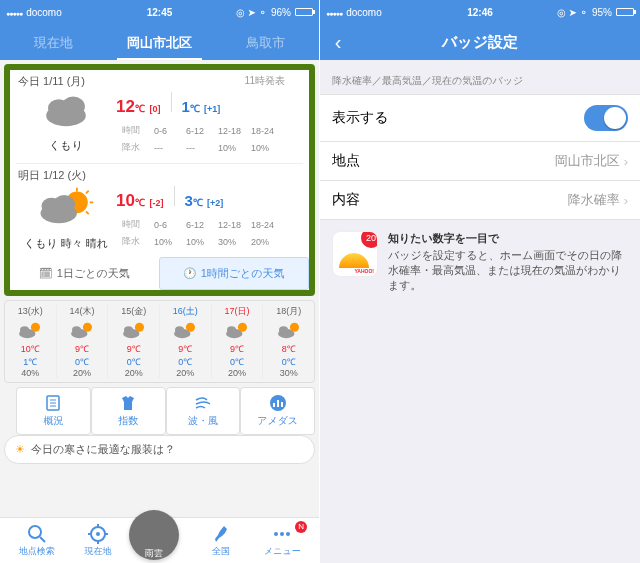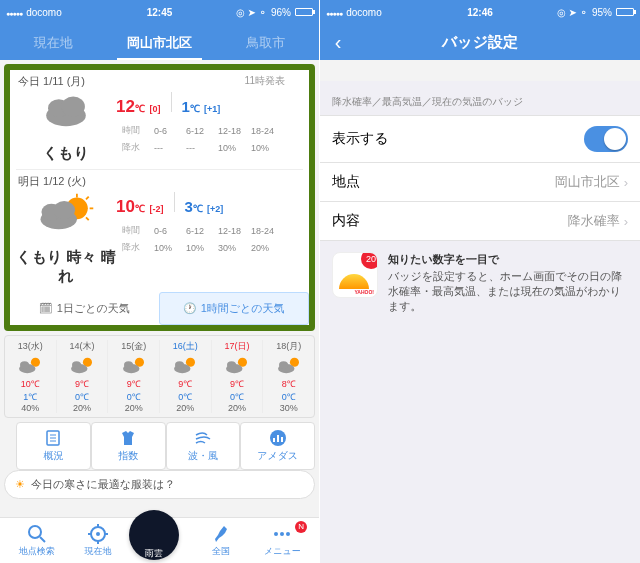--- a/index.html
+++ b/index.html
@@ -17,21 +17,21 @@
   .tabs { height: 36px; background: #4a90e2; display: flex; align-items: flex-end; color: rgba(255,255,255,.55); font-size: 13px; }
   .tab { flex: 1; text-align: center; padding-bottom: 8px; position: relative; }
   .tab.active { color: #fff; font-weight: 600; }
   .tab.active::after { content: ""; position: absolute; bottom: 0; left: 10%; right: 10%; height: 2px; background: #fff; }
   .body-scroll { background: #f3f3f3; height: calc(100% - 54px - 46px); overflow: hidden; padding: 4px; }
   .card { background: #fff; border: 6px solid #4d7c0f; border-radius: 4px; margin-bottom: 4px; }
   .day-block { display: flex; padding: 4px 6px 6px; position: relative; }
   .day-hdr { position: absolute; top: 4px; left: 8px; font-size: 11px; color: #555; }
   .issued { position: absolute; top: 4px; right: 24px; font-size: 10px; color: #999; }
   .wx-main { width: 100px; text-align: center; padding-top: 18px; }
-  .wx-label { font-size: 15px; color: #333; margin-top: 12px; font-weight: bold; }
+  .wx-label { font-size: 11px; color: #333; margin-top: 6px; }
   .wx-data { flex: 1; padding-top: 18px; }
   .temps { display: flex; align-items: baseline; gap: 10px; margin-bottom: 4px; }
   .temp-hi { color: #e23; font-size: 17px; font-weight: 600; }
   .temp-hi .unit { font-size: 10px; }
   .temp-hi .diff { font-size: 9px; color: #e23; }
   .temp-lo { color: #2a79d8; font-size: 15px; font-weight: 600; }
   .temp-lo .unit { font-size: 10px; }
   .temp-lo .diff { font-size: 9px; }
   .divider-v { width: 1px; height: 20px; background: #dcdcdc; }
   .mini-table { font-size: 9px; color: #888; }
@@ -51,32 +51,32 @@
   .wk-hi { color: #e23; }
   .wk-lo { color: #2a79d8; }
   .wk-pop { color: #666; }
   .four-btns { display: flex; gap: 0; margin-bottom: 0; padding-left: 12px; }
   .fbtn { flex: 1; background: #fff; border: 1px solid #dedede; border-radius: 4px; text-align: center; padding: 6px 0; color: #4a90e2; font-size: 10px; }
   .fbtn svg { display: block; margin: 0 auto 2px; }
   .banner { background: #fff; border: 1px solid #dedede; border-radius: 16px; padding: 6px 10px; font-size: 11px; color: #555; display: flex; align-items: center; gap: 6px; }
   .tabbar { position: absolute; bottom: 0; left: 0; right: 0; height: 46px; background: #fff; border-top: 1px solid #e2e2e2; display: flex; justify-content: space-around; align-items: center; padding: 0 6px; }
   .titem { flex: 1; text-align: center; color: #4a90e2; font-size: 9px; position: relative; }
   .titem svg { display: block; margin: 0 auto; }
-  .fab { width: 50px; height: 50px; background: #0f172a; border-radius: 50%; margin-top: -12px; display: flex; flex-direction: column; align-items: center; justify-content: flex-start; color: #fff; box-shadow: 0 2px 4px rgba(0,0,0,.2); gap: 36px; }
+  .fab { width: 50px; height: 50px; background: #737373; border-radius: 50%; margin-top: -12px; display: flex; flex-direction: column; align-items: center; justify-content: flex-start; color: #fff; box-shadow: 0 2px 4px rgba(0,0,0,.2); gap: 36px; }
   .badge-n { position: absolute; top: -2px; right: 6px; background: #e23; color: #fff; width: 12px; height: 12px; border-radius: 50%; font-size: 8px; line-height: 12px; }
   
   .cloud-icon { width: 56px; height: 36px; }
   .sun-cloud { width: 60px; height: 40px; }
   .mini-sc { width: 26px; height: 20px; }
   
   .nav { height: 36px; background: #4a90e2; display: flex; align-items: center; position: relative; color: #fff; }
   .nav-back { width: 36px; text-align: center; font-size: 20px; }
   .nav-title { position: absolute; left: 50%; transform: translateX(-50%); font-size: 15px; font-weight: 600; }
   .r-body { background: #f0eff5; height: calc(100% - 54px); }
-  .sect-hdr { font-size: 10px; color: #888; padding: 14px 12px 6px; margin-top: 21px; }
+  .sect-hdr { font-size: 10px; color: #888; padding: 14px 12px 6px; }
   .cell { background: #fff; border-top: 1px solid #e2e2e2; border-bottom: 1px solid #e2e2e2; padding: 10px 12px; display: flex; align-items: center; justify-content: space-between; font-size: 14px; margin-bottom: -1px; }
   .cell .val { color: #999; font-size: 13px; display: flex; align-items: center; gap: 4px; }
   .chev { color: #c7c7cc; }
   .switch { width: 44px; height: 26px; background: #4a90e2; border-radius: 13px; position: relative; }
   .switch::after { content: ""; position: absolute; right: 2px; top: 2px; width: 22px; height: 22px; background: #fff; border-radius: 50%; box-shadow: 0 1px 2px rgba(0,0,0,.3); }
   .info-box { display: flex; padding: 12px; gap: 10px; }
   .info-icon { width: 46px; height: 46px; background: #fff; border-radius: 8px; position: relative; flex-shrink: 0; overflow: hidden; border: 1px solid #eee; }
   .info-icon .sunhalf { position: absolute; bottom: 8px; left: 6px; width: 30px; height: 15px; background: linear-gradient(#ffd740,#ff9800); border-radius: 15px 15px 0 0; }
   .info-icon .brand { position: absolute; bottom: 2px; right: 3px; font-size: 5px; font-weight: 700; color: #e23; }
   .info-icon .badge20 { position: absolute; top: -4px; right: -4px; background: #e23; color: #fff; width: 20px; height: 20px; border-radius: 50%; font-size: 9px; line-height: 20px; text-align: center; }

